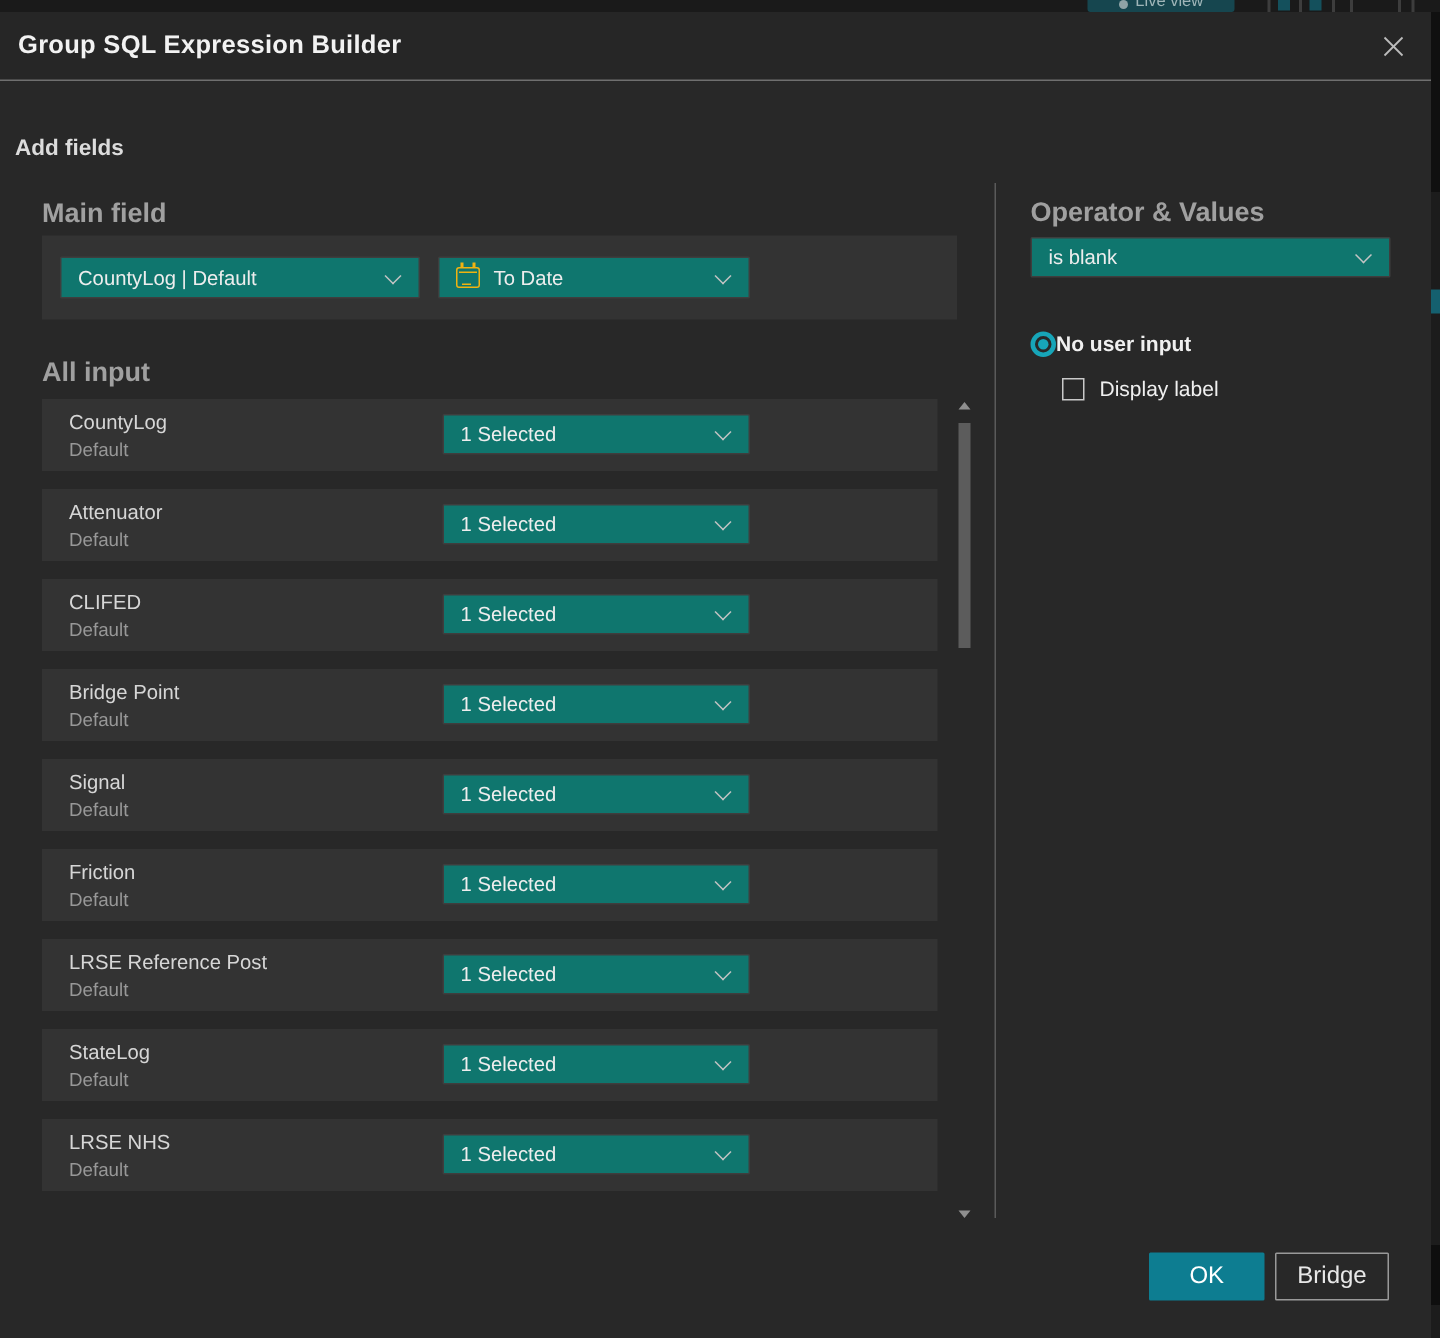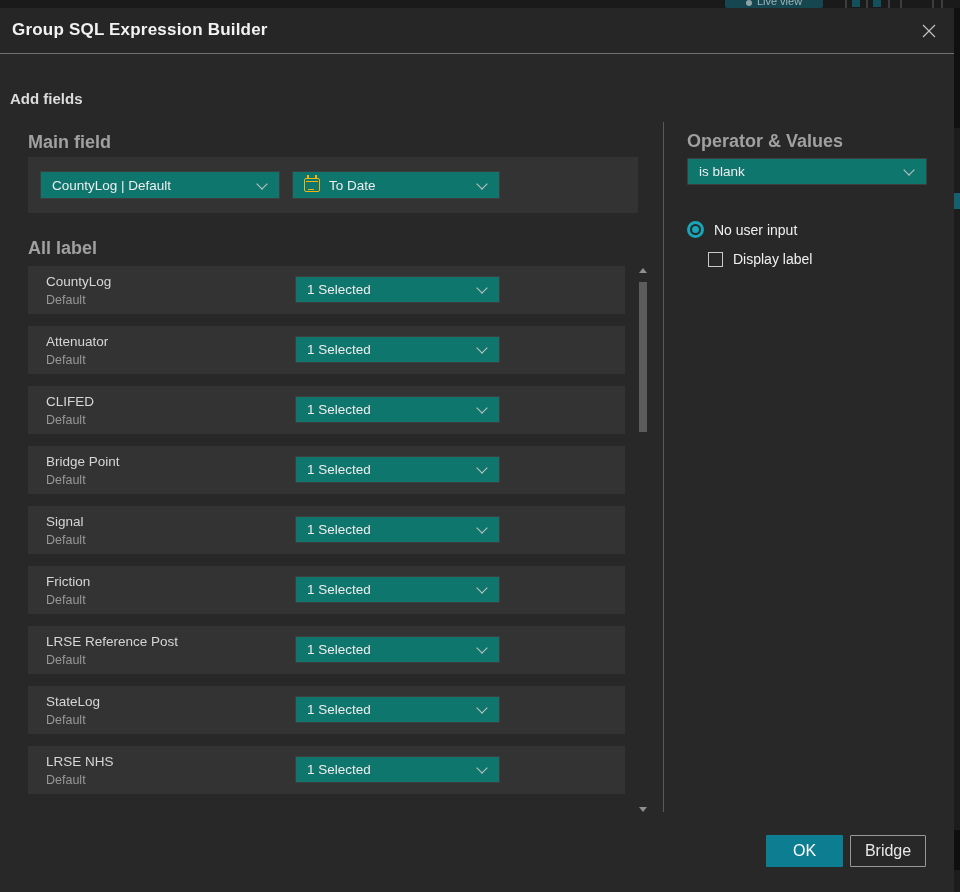--- a/index.html
+++ b/index.html
@@ -62,21 +62,21 @@
   
   .scrollbar{position:absolute;left:638px;top:254px;width:11px;height:552px;}
   .sb-up{position:absolute;left:1px;top:6px;width:0;height:0;border-left:4px solid transparent;border-right:4px solid transparent;border-bottom:5px solid #8f8f8f;}
   .sb-down{position:absolute;left:1px;bottom:2px;width:0;height:0;border-left:4px solid transparent;border-right:4px solid transparent;border-top:5px solid #8f8f8f;}
   .sb-thumb{position:absolute;left:1px;top:20px;width:8px;height:150px;background:#5c5c5c;}
 
   
   .v-divider{position:absolute;left:663px;top:114px;width:1px;height:690px;background:#5a5a5a;}
   .lbl-operator{left:687px;top:123px;}
   .sel-operator{left:687px;top:150px;width:240px;height:27px;}
-  .radio-row{position:absolute;left:687px;top:213px;display:flex;align-items:center;gap:10px;cursor:pointer;}
+  .radio-row{position:absolute;left:687px;top:213px;display:flex;align-items:flex-start;cursor:pointer;font-weight:bold;}
   .radio{box-sizing:border-box;width:17px;height:17px;border-radius:50%;border:3px solid #17a5b8;position:relative;background:#282828;flex:none;}
   .radio::after{content:"";position:absolute;inset:2px;border-radius:50%;background:#17a5b8;}
   .radio-label{font-size:14px;color:#f0f0f0;}
   .check-row{position:absolute;left:708px;top:243px;display:flex;align-items:center;gap:10px;cursor:pointer;}
   .checkbox{box-sizing:border-box;width:15px;height:15px;border:1.5px solid #c9c9c9;background:transparent;flex:none;}
   .check-label{font-size:14px;color:#f0f0f0;}
 
   
   .btn{position:absolute;top:827px;height:32px;box-sizing:border-box;font-size:16px;display:flex;align-items:center;justify-content:center;cursor:pointer;border-radius:1px;}
   .btn-ok{left:766px;width:77px;background:#0d7d91;color:#ffffff;font-weight:400;}
@@ -129,21 +129,21 @@
     <div class="select sel-main2">
       <span class="cal">
           <i class="post p1"></i>
           <i class="post p2"></i>
         </span>
       <span class="sel-text">To Date</span>
       <span class="chev"></span>
     </div>
   </div>
 
-  <div class="sec-label lbl-all">All label</div>
+  <div class="sec-label lbl-all">All input</div>
   <div class="rows-wrap">
 
       <div class="field-row">
         <span class="row-name">CountyLog</span>
         <span class="row-sub">Default</span>
         <div class="select row-select">
           <span class="sel-text">1 Selected</span>
           <span class="chev"></span>
         </div>
       </div>

